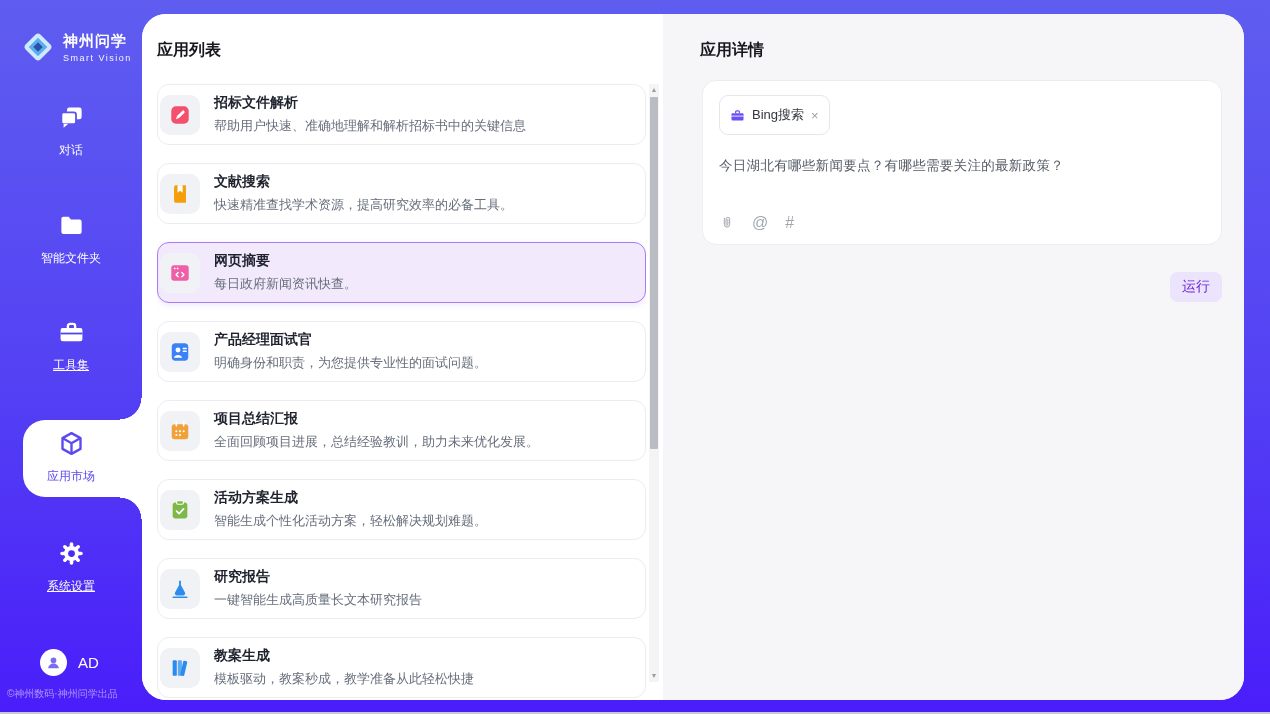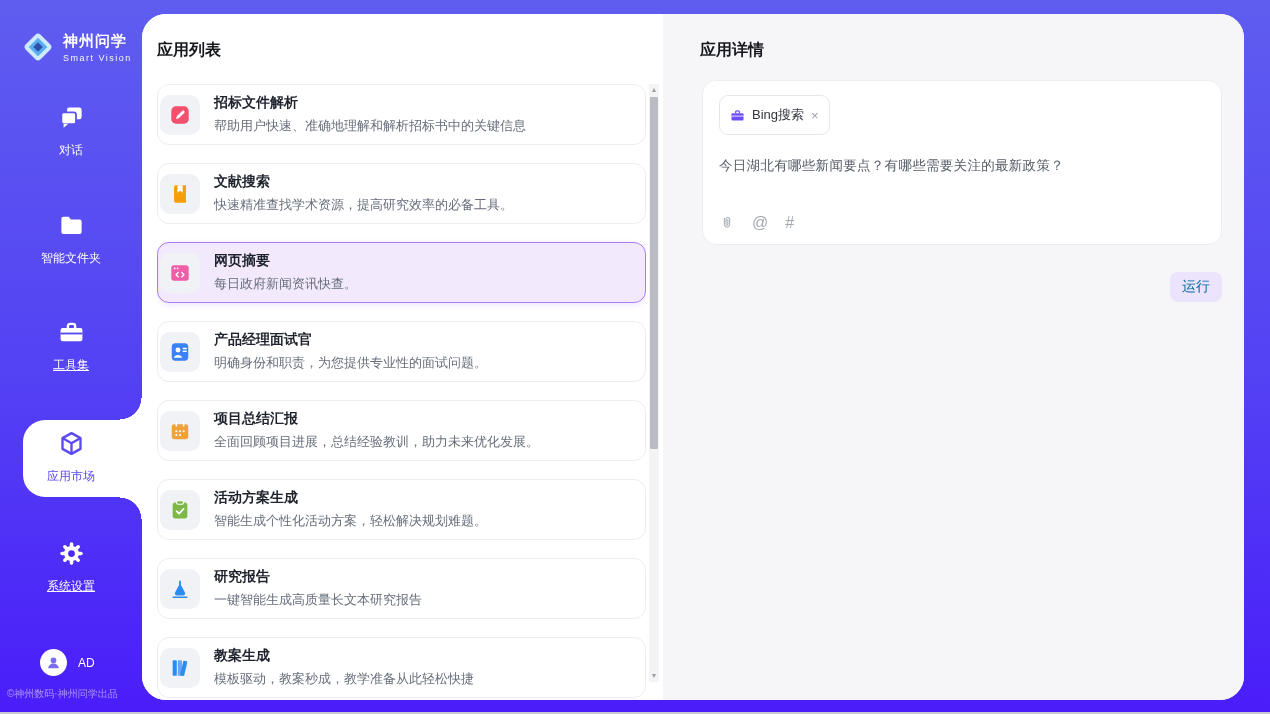--- a/index.html
+++ b/index.html
@@ -29,21 +29,21 @@
   .active-bubble { position:absolute; left:23px; top:420px; width:119px; height:77px;
     background:#fff; border-radius:22px 0 0 22px; }
   .active-bubble::before { content:""; position:absolute; right:0; top:-22px; width:22px; height:22px;
     background:radial-gradient(circle 22px at 0% 0%, rgba(0,0,0,0) 0 21px, #fff 21.5px); }
   .active-bubble::after { content:""; position:absolute; right:0; bottom:-22px; width:22px; height:22px;
     background:radial-gradient(circle 22px at 0% 100%, rgba(0,0,0,0) 0 21px, #fff 21.5px); }
 
   .user-row { position:absolute; left:40px; top:649px; display:flex; align-items:center; gap:11px; cursor:pointer; }
   .avatar { width:27px; height:27px; border-radius:50%; background:#fff; display:flex; align-items:center; justify-content:center; }
   .avatar svg { width:17px; height:17px; }
-  .user-name { font-size:12px; color:#fff; }
+  .user-name { font-size:15px; color:#fff; }
   .copyright { position:absolute; left:7px; top:687px; font-size:10px; color:rgba(255,255,255,.5); white-space:nowrap; }
 
   
   .shell { position:absolute; left:142px; top:14px; width:1102px; height:686px;
     border-radius:24px; overflow:hidden; display:flex; background:#fff; }
 
   
   .list-panel { position:relative; width:521px; background:#fff; flex:none; }
   .panel-title { font-size:16px; font-weight:bold; color:#17181d; }
   .list-panel .panel-title { position:absolute; left:15px; top:26px; }
@@ -72,21 +72,21 @@
   .tool-tag { display:inline-flex; align-items:center; gap:7px; border:1px solid #e6e6ec; border-radius:9px;
     padding:10px 10px; background:#fff; cursor:pointer; }
   .tool-tag svg { width:15px; height:15px; }
   .tag-label { font-size:13px; color:#33363e; }
   .tag-close { font-size:13px; color:#9aa0a8; cursor:pointer; line-height:1; }
   .query-text { margin-top:22px; font-size:13.5px; color:#555b66; letter-spacing:.3px; cursor:text; }
   .editor-toolbar { position:absolute; left:16px; bottom:12px; display:flex; align-items:center; gap:17px; }
   .editor-toolbar .tb { color:#a2a7b0; font-size:16px; cursor:pointer; display:flex; align-items:center; }
   .editor-toolbar svg { width:16px; height:16px; }
   .run-btn { position:absolute; left:507px; top:258px; width:52px; height:30px; background:#ece3fc;
-    color:#0369a1; font-size:14px; border:none; border-radius:8px; cursor:pointer;
+    color:#6d28d9; font-size:14px; border:none; border-radius:8px; cursor:pointer;
     font-family:inherit; display:flex; align-items:center; justify-content:center; }
 </style>
 </head>
 <body>
 
 <div class="sidebar">
   <div class="brand">
     <svg viewBox="0 0 24 24">
       <g transform="rotate(45 12 12)">
         <rect x="5" y="5" width="14" height="14" rx="2.5" fill="#cfeaff"></rect>

